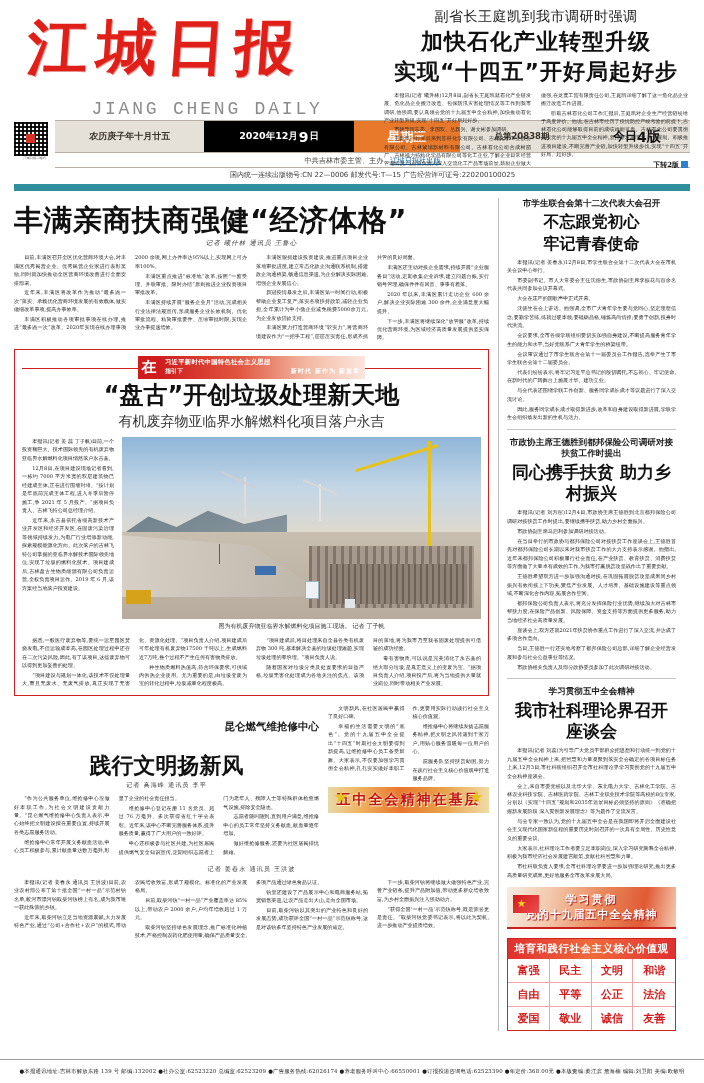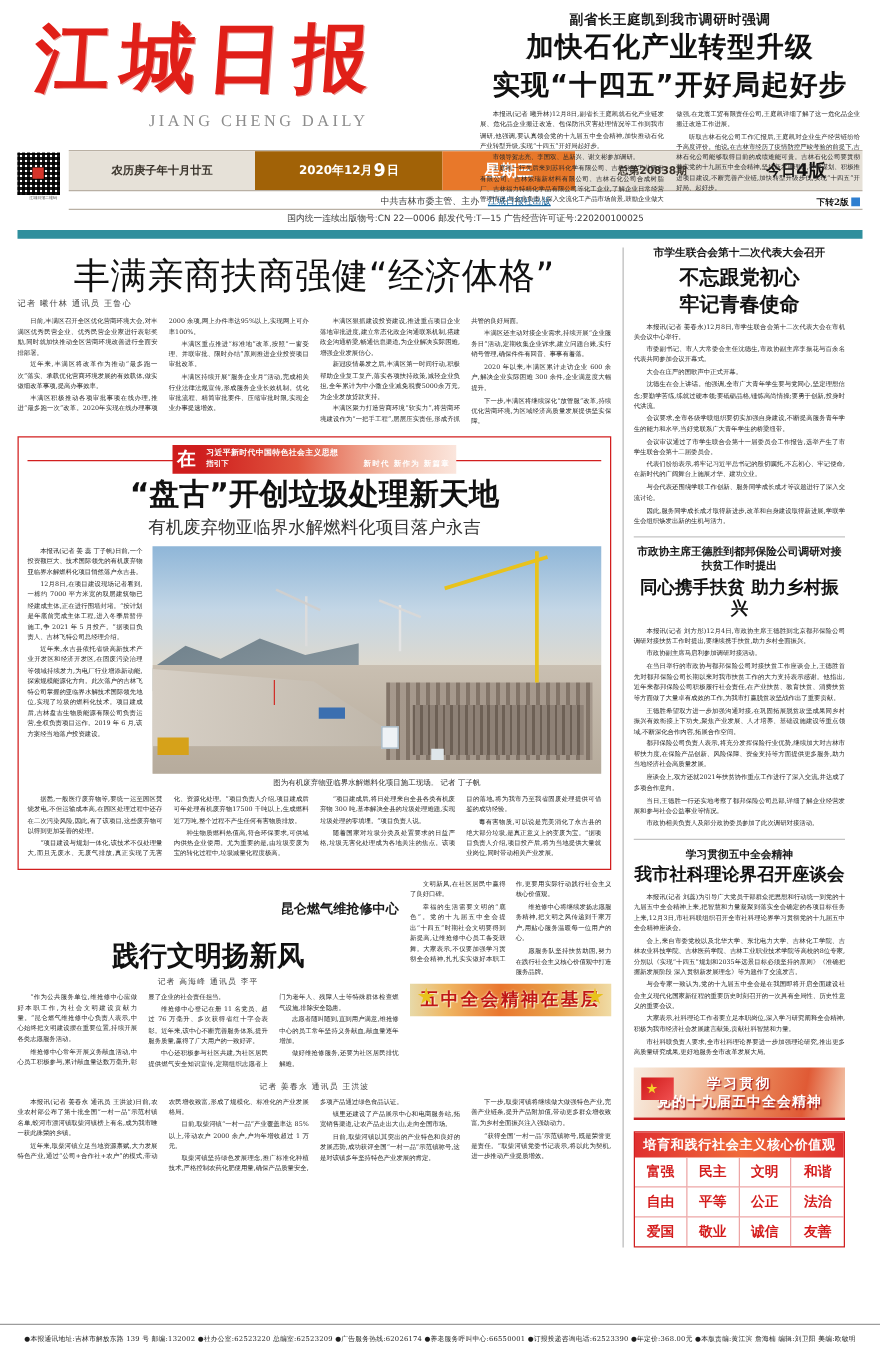--- a/index.html
+++ b/index.html
@@ -17,26 +17,26 @@
   .logo-zone { width: 360px; position: relative; padding-top: 8px; }
   .logo-chars {
     font-family: "DejaVu Serif", "Liberation Serif", serif;
     font-size: 60px; font-weight: bold; color: #e01f18;
     letter-spacing: 9px; line-height: 1.12;
     padding-left: 14px; padding-top: 6px;
     text-shadow: 1px 1px 0 rgba(200,20,12,.45);
     transform: skewX(-4deg);
   }
   .logo-pinyin {
-    font-family: Liberation Serif, serif;
-    font-size: 13px; letter-spacing: 2.8px; color: #8c8c8c;
-    text-align: center; margin-top: 8px; padding-left: 26px;
+    font-family: Liberation Mono, monospace;
+    font-size: 18px; letter-spacing: 2.8px; color: #8c8c8c;
+    text-align: center; margin-top: 18px; padding-left: 26px;
   }
   .top-head { flex: 1; padding: 8px 2px 0 10px; text-align: center; }
-  .top-kicker { font-size: 11px; color: #1a1a1a; font-weight: bold; letter-spacing: .5px; }
+  .top-kicker { font-size: 14px; color: #1a1a1a; font-weight: normal; letter-spacing: .5px; }
   .top-h1 {
     font-size: 22px; font-weight: bold; color: #111;
     letter-spacing: 1px; line-height: 1.25; margin-top: 2px;
   }
   .top-body {
     margin-top: 6px; column-count: 2; column-gap: 10px;
     font-size: 5.1px; line-height: 1.62; text-align: justify;
     color: #2a2a2a; font-family: "DejaVu Serif","Liberation Serif",serif;
   }
   .top-body p { text-indent: 2em; margin-bottom: 1px; }
@@ -55,46 +55,46 @@
   }
   .qr::after { content:""; position:absolute; left:12px; top:12px; width:9px; height:9px; background:#d6342a; }
   .qr-cap { font-size: 3.2px; text-align:center; color:#555; }
   .datebar-col { flex: 1; }
   .datebar {
     display: flex; align-items: stretch; height: 33px;
     border-top: 1px solid #b9b0a4; border-bottom: 1px solid #b9b0a4;
   }
   .db-cell { display:flex; align-items:center; justify-content:center; font-size:9px; color:#3a342c; background:#e6e1d8; padding:0 10px; font-weight:bold;}
   .db-lunar { flex: 1.5; }
-  .db-date { background:#a16207; color:#fff; flex:1.5; font-size:9.5px;text-align:right; }
+  .db-date { background:#000000; color:#fff; flex:1.5; font-size:9.5px;text-align:right; }
   .db-date b { font-size: 14px; padding: 0 1px; }
   .db-week { background:#e8782a; color:#fff; flex:1; font-size:13px; font-weight:bold; }
   .db-issue { flex: 1.2; font-size:8.5px; }
   .db-pages { flex: 1; font-size:12px; color:#111; }
   .db-pages b { font-size:14px; }
   .datebar-sub {
     text-align:center; font-size:7.2px; color:#3a3a3a; padding:2.5px 0 1.5px;
     border-bottom:1px solid #b9b0a4;
   }
   .datebar-sub .link { color:#17659e; text-decoration:underline; }
   .datebar-sub2 { text-align:center; font-size:7px; color:#3a3a3a; padding:2px 0 2px; }
   .teal-rule { height: 7px; background: #2f8f9d; margin-top: 2px; }
 
   
   .main-grid { display: flex; margin-top: 7px; }
   .col-left { width: 484px; padding-right: 9px; }
   .col-right { width: 178px; border-left: 1px solid #bbb; padding-left: 8px; }
 
   
   .lead-h1 {
-    font-size: 29px; font-weight: normal; color: #111; text-align:center;
+    font-size: 29px; font-weight: bold; color: #111; text-align:left;
     letter-spacing: .5px; line-height: 1.15; padding: 6px 0 2px;
   }
-  .byline { text-align:left; font-size:6.5px; color:#444; letter-spacing:1px; margin-bottom:5px;
-            font-family:"DejaVu Serif","Liberation Serif",serif; }
+  .byline { text-align:center; font-size:6.5px; color:#444; letter-spacing:1px; margin-bottom:5px;
+            font-family:"DejaVu Serif","Liberation Serif",serif;font-style:italic; }
   .lead-body {
     column-count: 4; column-gap: 9px; font-size:5.1px; line-height:1.65;
     text-align: justify; color:#262626;
     font-family:"DejaVu Serif","Liberation Serif",serif;
   }
   .lead-body p { text-indent:2em; margin-bottom:1.5px; }
 
   
   .feature { border: 1.6px solid #d21f1f; margin-top: 7px; padding: 6px 7px 7px; }
   .feat-banner { display:flex; justify-content:center; margin-bottom:1px; }
@@ -190,21 +190,21 @@
               color:#262626; font-family:"DejaVu Serif","Liberation Serif",serif; }
   .bot-body p { text-indent:2em; margin-bottom:1.5px; }
 
   
   .rc-kicker { font-size:8.6px; text-align:center; color:#1a1a1a; font-weight:bold; line-height:1.35; }
   .rc-h1 { font-size:16px; font-weight:bold; text-align:center; color:#111; line-height:1.25; margin-top:2px; }
   .rc-body { font-size:5.1px; line-height:1.66; text-align:justify; color:#262626; margin-top:4px;
              font-family:"DejaVu Serif","Liberation Serif",serif; }
   .rc-body p { text-indent:2em; margin-bottom:1.5px; }
   .rc-sep { height:1px; background:#c4c4c4; margin:7px 0; }
-  .rc-h1-sm { font-size:14px; }
+  .rc-h1-sm { font-size:17px; }
 
   .banner-xuexi {
     height:42px; margin-top:8px; position:relative; overflow:hidden;
     background: linear-gradient(100deg,#f7ece0 0%,#f3c9ad 25%,#ea8a5c 55%,#e05a35 80%,#f4cbb0 100%);
     display:flex; flex-direction:column; align-items:center; justify-content:center;
     border-bottom:2px solid #c92020;
   }
   .bx-l1 { font-size:11px; font-weight:bold; color:#fff; letter-spacing:2px; text-shadow:1px 1px 1px #a51515; }
   .bx-l2 { font-size:11px; font-weight:bold; color:#fff; letter-spacing:1px; text-shadow:1px 1px 1px #a51515; }
   .bx-flag { position:absolute; left:6px; top:8px; width:26px; height:18px;

